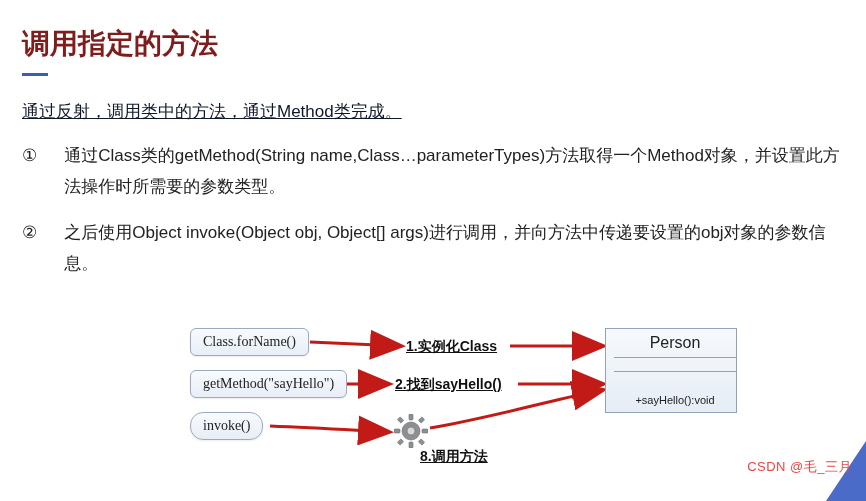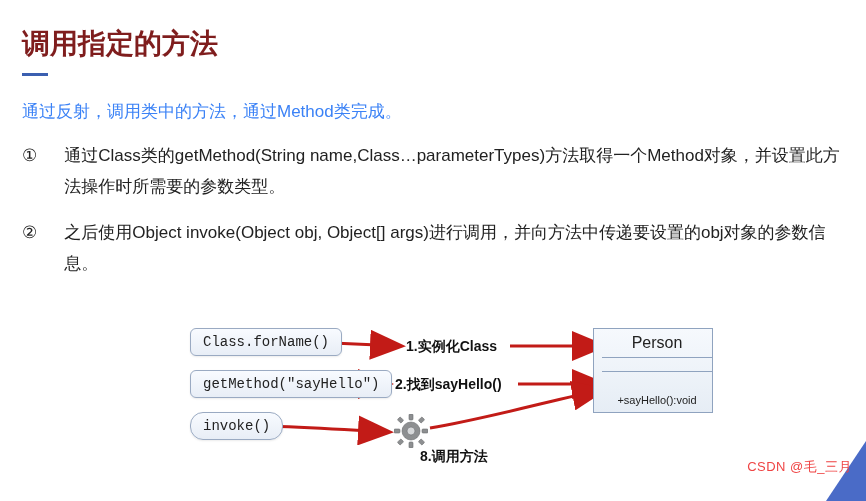--- a/index.html
+++ b/index.html
@@ -18,23 +18,24 @@
     padding: 25px 4px 0 22px;
   }
   .title-underline {
     width: 26px;
     height: 3px;
     background: #3b5fb0;
     margin: 10px 0 0 22px;
   }
   .intro {
     font-size: 17px;
-    color: #3b82f6;
+    color: #0f172a;
     padding: 22px 22px 0 22px;
     line-height: 1.6;
+    text-decoration: underline;
   }
   .step {
     font-size: 17px;
     color: #222;
     padding: 16px 24px 0 22px;
     line-height: 1.8;
     display: flex;
   }
   .step-num {
     flex: 0 0 auto;
@@ -52,29 +53,30 @@
     height: 160px;
   }
   .code-box {
     position: absolute;
     background: linear-gradient(#f8fbff, #e8eef6);
     border: 1px solid #9aaac2;
     border-radius: 6px;
     padding: 5px 12px;
     font-size: 14px;
     color: #222;
-    font-family: Liberation Mono, monospace;
+    font-family: Liberation Serif, serif;
     box-shadow: 0 1px 2px rgba(0,0,0,0.08);
   }
   .label-bold {
     position: absolute;
     font-weight: bold;
     font-size: 14px;
     color: #111;
     white-space: nowrap;
+    text-decoration: underline;
   }
   .uml-box {
     position: absolute;
     background: linear-gradient(#f6f9fd, #e6edf5);
     border: 1px solid #8fa3bf;
     font-size: 14px;
     font-family: Arial, sans-serif;
     text-align: center;
   }
   .uml-head {
@@ -177,21 +179,21 @@
           <rect x="4" y="4" width="5" height="4" rx="1" transform="rotate(45 6.5 6)"></rect>
           <rect x="25" y="4" width="5" height="4" rx="1" transform="rotate(-45 27.5 6)"></rect>
           <rect x="4" y="26" width="5" height="4" rx="1" transform="rotate(-45 6.5 28)"></rect>
           <rect x="25" y="26" width="5" height="4" rx="1" transform="rotate(45 27.5 28)"></rect>
         </g>
         <circle cx="17" cy="17" r="4" fill="#d6d8da"></circle>
       </g>
     </svg>
   </div>
 
-  <div class="uml-box" style="left:423px; top:8px; width:120px;padding-left:8px;">
+  <div class="uml-box" style="left:435px; top:8px; width:132px;padding-left:8px;">
     <div class="uml-head">Person</div>
     <div style="height:14px; border-bottom:1px solid #8fa3bf;"></div>
     <div class="uml-body">+sayHello():void</div>
   </div>
 
 </div>
 
 <div class="corner-accent"></div>
 <div class="watermark">CSDN @毛_三月</div>
 

